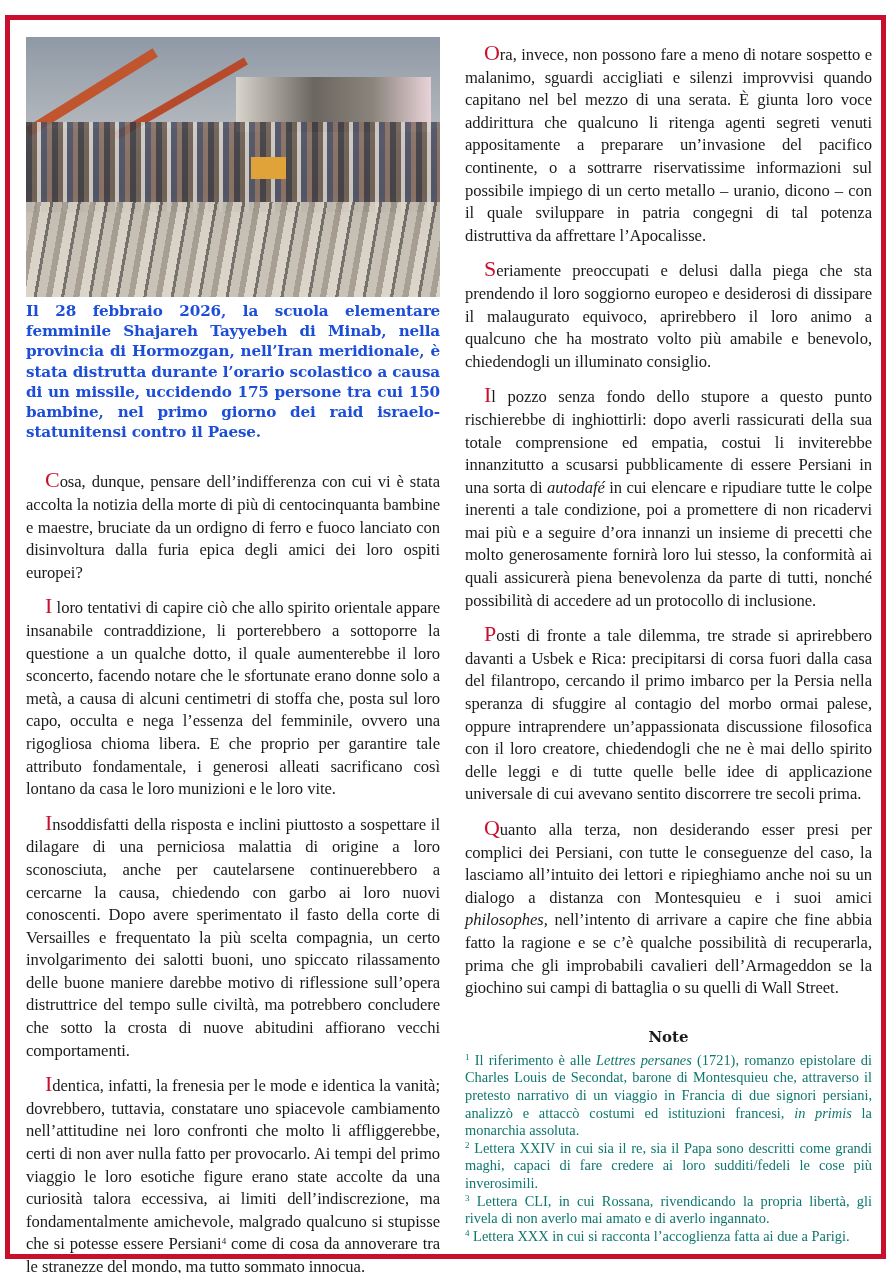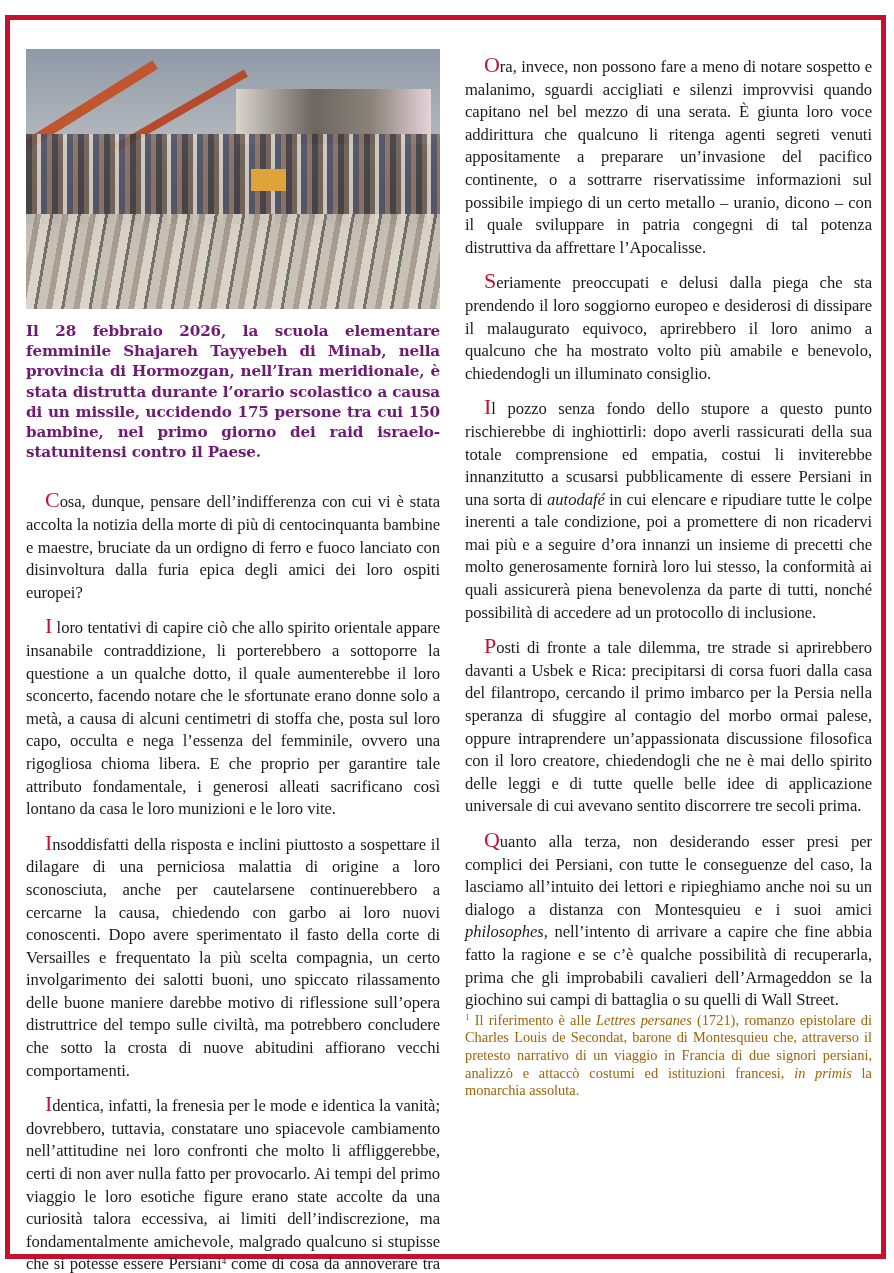--- a/index.html
+++ b/index.html
@@ -1,55 +1,55 @@
 <!DOCTYPE html>
 <html><head>
 <meta charset="utf-8">
 <style>
   html, body { margin: 0; padding: 0; background: #ffffff; }
   body { width: 894px; height: 1273px; position: relative; overflow: hidden; }
   .frame {
     position: absolute; left: 5px; top: 15px; width: 871px; height: 1234px;
     border: 5px solid #c8102e; background: #ffffff;
   }
-  .col { position: absolute; top: 12px; }
+  .col { position: absolute; top: 0; }
   .col-left { left: 16px; width: 414px; }
   .col-right { left: 455px; width: 407px; }
   .photo {
     position: relative; margin-top: 17px; width: 414px; height: 260px; overflow: hidden;
     background: linear-gradient(180deg, #9aa3ad 0%, #a9b0b6 30%, #8e8a82 45%, #7f7870 60%, #b9b2a8 80%, #cfc8bd 100%);
   }
   .photo .sky { position:absolute; left:0; top:0; width:100%; height:35%; background: linear-gradient(180deg,#8f99a6,#b3b8bd); }
   .photo .crane1 { position:absolute; left:2px; top:10px; width:150px; height:10px; background:#c0552e; transform-origin:left center; transform: translate(0,80px) rotate(-32deg); }
   .photo .crane2 { position:absolute; left:90px; top:20px; width:150px; height:8px; background:#b84a2c; transform-origin:left center; transform: translate(0,75px) rotate(-30deg); }
   .photo .building { position:absolute; left:210px; top:40px; width:195px; height:55px; background: linear-gradient(90deg,#d9d4cc,#6b6660 40%,#8b847c 70%,#e8d3d8); }
   .photo .crowd { position:absolute; left:0; top:85px; width:100%; height:90px;
     background: repeating-linear-gradient(90deg,#3b3a40 0 6px,#6e5d52 6px 11px,#d6d1cb 11px 15px,#4a4f63 15px 21px,#8a6f62 21px 26px); opacity:.85; }
   .photo .rubble { position:absolute; left:0; bottom:0; width:100%; height:95px;
     background: repeating-linear-gradient(100deg,#c9c2b6 0 9px,#a49c90 9px 15px,#ddd6ca 15px 24px,#6f6a64 24px 27px); opacity:.9; }
   .photo .excavator { position:absolute; left:225px; top:120px; width:35px; height:22px; background:#e0a33a; }
   .caption {
-    margin: 12px 0 0 0; color: #701a75; font-family: "DejaVu Serif", serif; font-weight: bold;
+    margin: 4px 0 0 0; color: #1d4ed8; font-family: "DejaVu Serif", serif; font-weight: bold;
     font-size: 15.2px; line-height: 20.2px; text-align: justify; letter-spacing: -0.15px;
   }
   p.body {
     margin: 0; font-family: "Liberation Serif", serif; font-size: 16.6px; line-height: 22.6px;
     color: #1a1a1a; text-align: justify; text-indent: 19px; letter-spacing: -0.05px;
   }
   p.body + p.body { margin-top: 11px; }
   .dropcap { color: #c8102e; font-size: 22px; line-height: 1; }
   .left-body { margin-top: 27px; }
   .right-body { margin-top: 22px; }
   .notes-title {
     margin: 28px 0 6px 0; text-align: center; font-family: "DejaVu Serif", serif;
     font-weight: bold; font-size: 15px; color: #1a1a1a;
   }
   .note {
     margin: 0; font-family: "Liberation Serif", serif; font-size: 14.4px; line-height: 17.6px;
-    color: #a16207; text-align: justify;
+    color: #0f766e; text-align: justify;
   }
   sup { font-size: 9px; line-height: 0; vertical-align: 5px; }
   em { }
 </style>
 </head>
 <body>
 
 <div class="frame">
 
   <div class="col col-left">
@@ -75,18 +75,22 @@
 
   <div class="col col-right">
     <div class="right-body">
       <p class="body"><span class="dropcap">O</span><span>ra, invece, non possono fare a meno di notare sospetto e malanimo, sguardi accigliati e silenzi improvvisi quando capitano nel bel mezzo di una serata. È giunta loro voce addirittura che qualcuno li ritenga agenti segreti venuti appositamente a preparare un’invasione del pacifico continente, o a sottrarre riservatissime informazioni sul possibile impiego di un certo metallo – uranio, dicono – con il quale sviluppare in patria congegni di tal potenza distruttiva da affrettare l’Apocalisse.</span></p>
       <p class="body"><span class="dropcap">S</span><span>eriamente preoccupati e delusi dalla piega che sta prendendo il loro soggiorno europeo e desiderosi di dissipare il malaugurato equivoco, aprirebbero il loro animo a qualcuno che ha mostrato volto più amabile e benevolo, chiedendogli un illuminato consiglio.</span></p>
       <p class="body"><span class="dropcap">I</span><span>l pozzo senza fondo dello stupore a questo punto rischierebbe di inghiottirli: dopo averli rassicurati della sua totale comprensione ed empatia, costui li inviterebbe innanzitutto a scusarsi pubblicamente di essere Persiani in una sorta di </span><em>autodafé</em><span> in cui elencare e ripudiare tutte le colpe inerenti a tale condizione, poi a promettere di non ricadervi mai più e a seguire d’ora innanzi un insieme di precetti che molto generosamente fornirà loro lui stesso, la conformità ai quali assicurerà piena benevolenza da parte di tutti, nonché possibilità di accedere ad un protocollo di inclusione.</span></p>
       <p class="body"><span class="dropcap">P</span><span>osti di fronte a tale dilemma, tre strade si aprirebbero davanti a Usbek e Rica: precipitarsi di corsa fuori dalla casa del filantropo, cercando il primo imbarco per la Persia nella speranza di sfuggire al contagio del morbo ormai palese, oppure intraprendere un’appassionata discussione filosofica con il loro creatore, chiedendogli che ne è mai dello spirito delle leggi e di tutte quelle belle idee di applicazione universale di cui avevano sentito discorrere tre secoli prima.</span></p>
       <p class="body"><span class="dropcap">Q</span><span>uanto alla terza, non desiderando esser presi per complici dei Persiani, con tutte le conseguenze del caso, la lasciamo all’intuito dei lettori e ripieghiamo anche noi su un dialogo a distanza con Montesquieu e i suoi amici </span><em>philosophes,</em><span> nell’intento di arrivare a capire che fine abbia fatto la ragione e se c’è qualche possibilità di recuperarla, prima che gli improbabili cavalieri dell’Armageddon se la giochino sui campi di battaglia o su quelli di Wall Street.</span></p>
     </div>
 
+    <div class="notes-title">Note</div>
 
     <div>
       <p class="note"><sup>1</sup><span> Il riferimento è alle </span><em>Lettres persanes</em><span> (1721), romanzo epistolare di Charles Louis de Secondat, barone di Montesquieu che, attraverso il pretesto narrativo di un viaggio in Francia di due signori persiani, analizzò e attaccò costumi ed istituzioni francesi, </span><em>in primis</em><span> la monarchia assoluta.</span></p>
+      <p class="note"><sup>2</sup><span> Lettera XXIV in cui sia il re, sia il Papa sono descritti come grandi maghi, capaci di fare credere ai loro sudditi/fedeli le cose più inverosimili.</span></p>
+      <p class="note"><sup>3</sup><span> Lettera CLI, in cui Rossana, rivendicando la propria libertà, gli rivela di non averlo mai amato e di averlo ingannato.</span></p>
+      <p class="note"><sup>4</sup><span> Lettera XXX in cui si racconta l’accoglienza fatta ai due a Parigi.</span></p>
     </div>
   </div>
 </div>
 
 </body></html>

